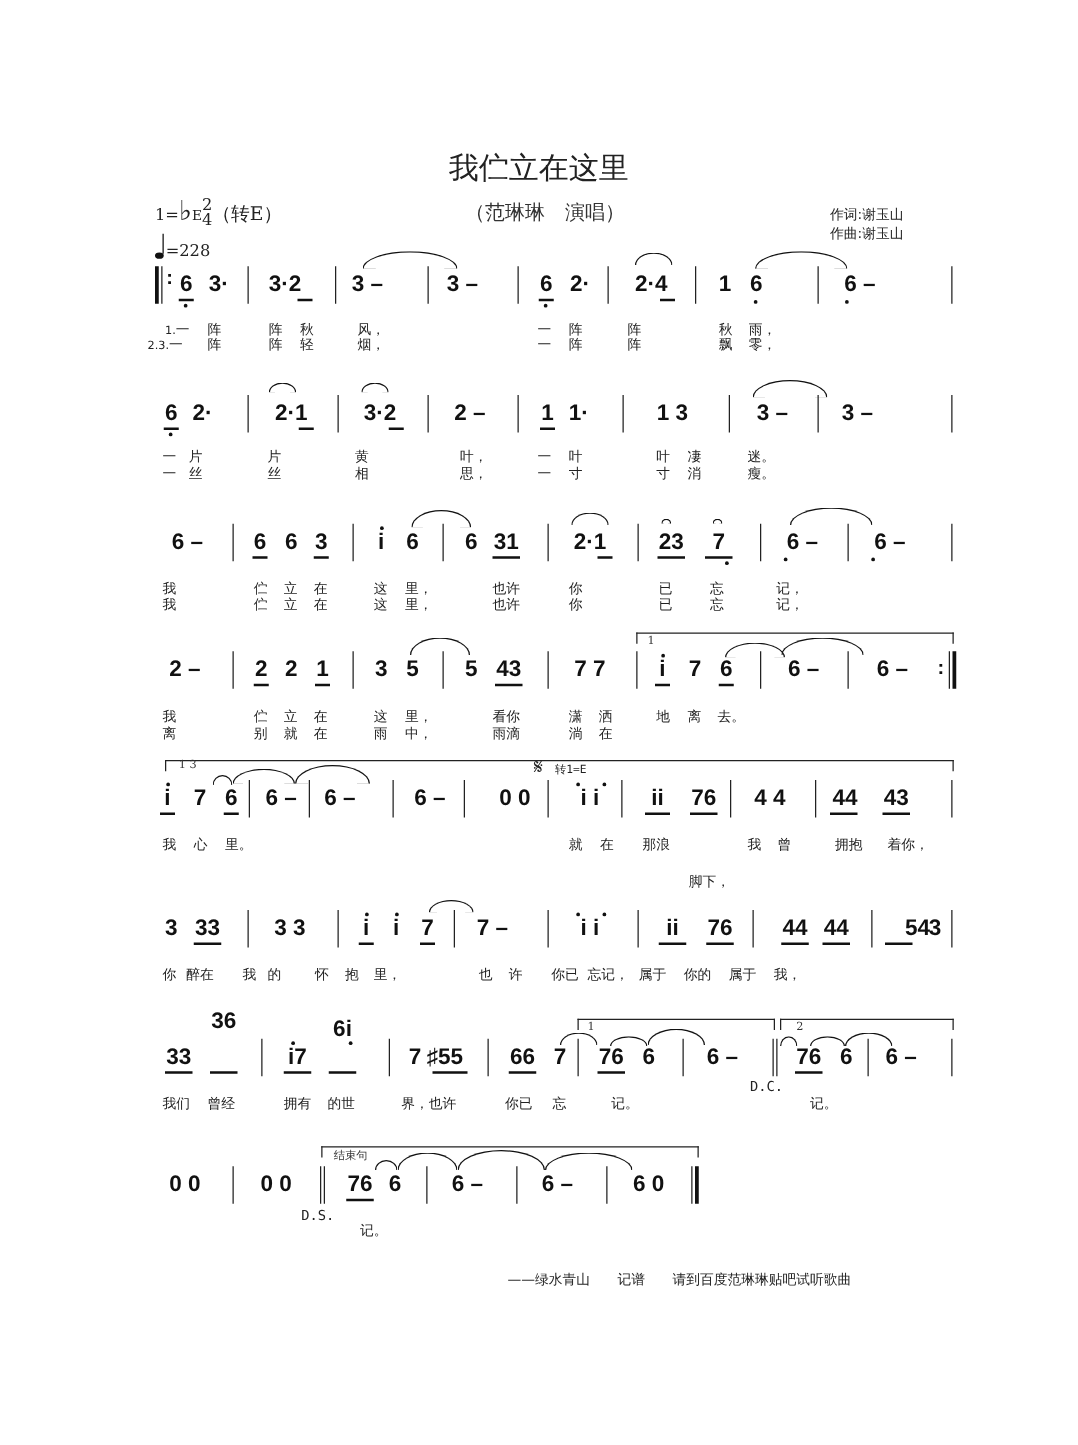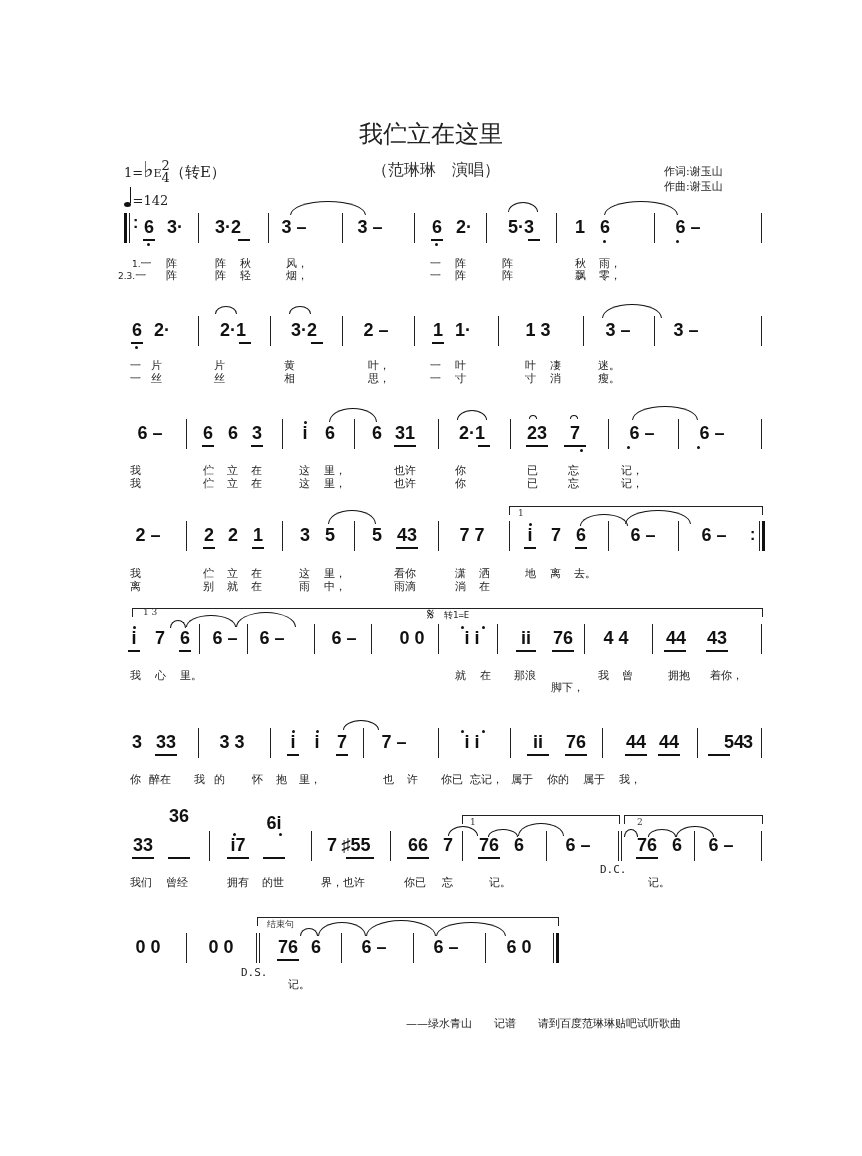--- a/index.html
+++ b/index.html
@@ -39,21 +39,21 @@
 <div class="abs title">我伫立在这里</div>
 <div class="abs singer">（范琳琳　演唱）</div>
 <div class="abs credits">
   <div>作词:谢玉山</div>
   <div>作曲:谢玉山</div>
 </div>
 <div class="abs key">
   <span>1=</span><span class="flat">♭</span><span style="font-size:11px">E</span><span class="frac"><span>2</span><br><span>4</span></span><span style="font-size:15px">（转E）</span>
 </div>
 <div class="abs tempo">
-  <span class="note"></span><span class="stem"></span><span>=142</span>
+  <span class="note"></span><span class="stem"></span><span>=228</span>
 </div>
 
 <div class="abs row" style="top:0">
   <div class="bar-thick" style="left:124px;top:213px"></div>
   <div class="bar" style="left:129px;top:213px"></div>
   <div class="rep-dots" style="left:133px;top:218px">:</div>
   <div class="n" style="left:149px;top:217px">6</div>
     <div class="ul" style="left:143px;width:12px;top:239px"></div>
     <div class="dot-below" style="left:147px;top:243px"></div>
   <div class="n" style="left:175px;top:217px">3·</div>
@@ -65,21 +65,21 @@
   <div class="n" style="left:294px;top:217px">3 –</div>
   <div class="bar" style="left:342px;top:213px"></div>
   <div class="n" style="left:370px;top:217px">3 –</div>
   <div class="bar" style="left:414px;top:213px"></div>
   <div class="n" style="left:437px;top:217px">6</div>
     <div class="ul" style="left:431px;width:12px;top:239px"></div>
     <div class="dot-below" style="left:435px;top:243px"></div>
   <div class="n" style="left:464px;top:217px">2·</div>
   <div class="bar" style="left:486px;top:213px"></div>
   <div class="slur" style="left:508px;top:202px;width:30px;height:10px"></div>
-  <div class="n" style="left:521px;top:217px">5·3</div>
+  <div class="n" style="left:521px;top:217px">2·4</div>
     <div class="ul" style="left:528px;width:12px;top:239px"></div>
   <div class="bar" style="left:556px;top:213px"></div>
   <div class="n" style="left:580px;top:217px">1</div>
   <div class="n" style="left:605px;top:217px">6</div>
     <div class="dot-below" style="left:603px;top:240px"></div>
   <div class="slur" style="left:604px;top:201px;width:74px;height:14px"></div>
   <div class="bar" style="left:654px;top:213px"></div>
   <div class="n" style="left:688px;top:217px">6 –</div>
     <div class="dot-below" style="left:676px;top:240px"></div>
   <div class="bar" style="left:761px;top:213px"></div>
@@ -322,21 +322,21 @@
   <div class="n" style="left:717px;top:628px">43</div>
     <div class="ul" style="left:706px;width:22px;top:650px"></div>
   <div class="bar" style="left:761px;top:624px"></div>
 
   <div class="lyr" style="left:130px;top:668px">我</div>
   <div class="lyr" style="left:155px;top:668px">心</div>
   <div class="lyr" style="left:180px;top:668px">里。</div>
   <div class="lyr" style="left:455px;top:668px">就</div>
   <div class="lyr" style="left:480px;top:668px">在</div>
   <div class="lyr" style="left:514px;top:668px">那浪</div>
-  <div class="lyr" style="left:551px;top:680px">脚下，</div>
+  <div class="lyr" style="left:551px;top:698px">脚下，</div>
   <div class="lyr" style="left:598px;top:668px">我</div>
   <div class="lyr" style="left:622px;top:668px">曾</div>
   <div class="lyr" style="left:668px;top:668px">拥抱</div>
   <div class="lyr" style="left:710px;top:668px">着你，</div>
 </div>
 
 <div class="abs row" style="top:0">
   <div class="n" style="left:137px;top:732px">3</div>
   <div class="n" style="left:166px;top:732px">33</div>
     <div class="ul" style="left:155px;width:22px;top:754px"></div>

